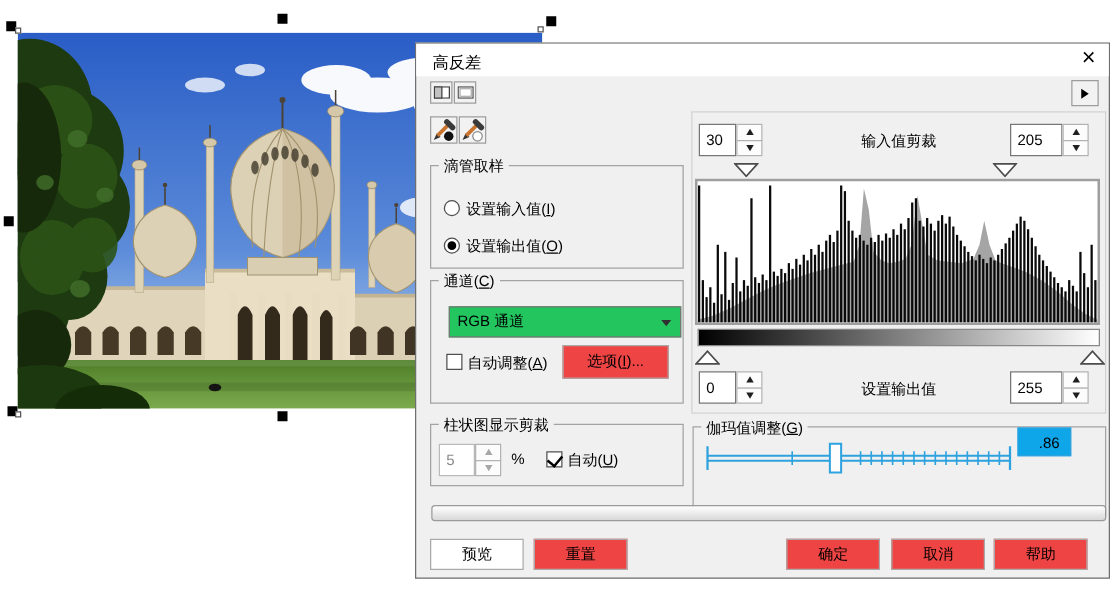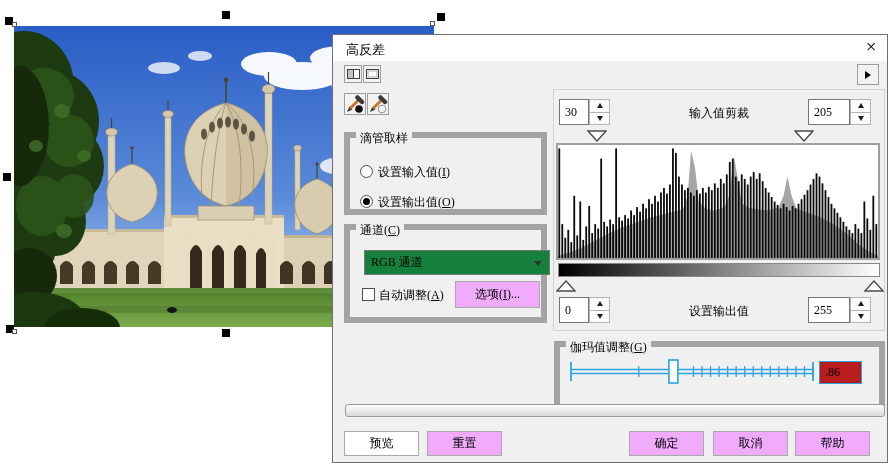--- a/index.html
+++ b/index.html
@@ -1,48 +1,48 @@
 <!DOCTYPE html>
 <html><head>
 <meta charset="utf-8">
 <style>
   html,body{margin:0;padding:0;background:#fff;}
   #canvas{position:relative;width:894px;height:472px;background:#fff;overflow:hidden;
-          font-family:Liberation Serif, serif;font-size:12px;color:#000;}
+          font-family:Liberation Sans, sans-serif;font-size:12px;color:#000;}
   
   #photo{position:absolute;left:14px;top:26px;width:420px;height:301px;overflow:hidden;}
   .handle{position:absolute;width:8px;height:8px;background:#000;}
   .node{position:absolute;width:5px;height:5px;background:#fff;border:1px solid #555;box-sizing:border-box;}
   
   #dialog{position:absolute;left:332px;top:34px;width:554px;height:427px;background:#f0f0f0;
           border:1px solid #6f6f6f;box-sizing:content-box;}
   #titlebar{position:absolute;left:0;top:0;width:100%;height:26px;background:#fff;}
   #title{position:absolute;left:13px;top:6px;font-size:13px;}
   #close{position:absolute;right:6px;top:1px;width:20px;height:22px;text-align:center;
          font-size:19px;line-height:22px;cursor:pointer;}
   .tbtn{position:absolute;width:18px;height:18px;background:#f2f2f2;border:1px solid #9d9d9d;
         box-sizing:border-box;display:flex;align-items:center;justify-content:center;}
   .ebtn{position:absolute;width:22px;height:22px;background:#f2f2f2;border:1px solid #9d9d9d;
         box-sizing:border-box;}
-  .grp{position:absolute;border:6px solid #a3a3a3;box-sizing:border-box;}
+  .grp{position:absolute;border:1px solid #a3a3a3;box-sizing:border-box;}
   .grplabel{position:absolute;top:-8px;left:6px;background:#f0f0f0;padding:0 4px;white-space:nowrap;}
   .mn{text-decoration:underline;}
   .lbl{position:absolute;white-space:nowrap;}
   .radio{position:absolute;width:13px;height:13px;border:1px solid #4f4f4f;border-radius:50%;
          background:#fff;box-sizing:border-box;}
   .radio.sel::after{content:"";position:absolute;left:2px;top:2px;width:7px;height:7px;
          border-radius:50%;background:#000;}
   .check{position:absolute;width:13px;height:13px;border:1px solid #4f4f4f;background:#fff;box-sizing:border-box;}
   .check.on::after{content:"";position:absolute;left:2px;top:0px;width:6px;height:9px;
          border:solid #000;border-width:0 2px 2px 0;transform:rotate(40deg);}
-  .dropdown{position:absolute;background:#15803d;border:1px solid #767676;box-sizing:border-box;
+  .dropdown{position:absolute;background:#22c55e;border:1px solid #767676;box-sizing:border-box;
             display:flex;align-items:center;padding-left:6px;}
   .ddarrow{position:absolute;right:7px;top:10px;width:0;height:0;
            border-left:4px solid transparent;border-right:4px solid transparent;border-top:5px solid #303030;}
-  .btn{position:absolute;width:75px;height:25px;background:#f0abfc;border:1px solid #a9a9a9;
+  .btn{position:absolute;width:75px;height:25px;background:#ef4444;border:1px solid #a9a9a9;
        box-sizing:border-box;display:flex;align-items:center;justify-content:center;cursor:pointer;}
   .btn.lit{background:#fff;}
   .numbox{position:absolute;height:26px;background:#fff;border:1px solid #767676;box-sizing:border-box;
           display:flex;align-items:center;padding-left:5px;}
   .numbox.dis{border-color:#b9b9b9;color:#8b8b8b;}
   .spincol{position:absolute;width:21px;height:26px;display:flex;flex-direction:column;box-sizing:border-box;}
   .spinbtn{flex:1;background:#fcfcfc;border:1px solid #b2b2b2;box-sizing:border-box;
            display:flex;align-items:center;justify-content:center;cursor:pointer;}
   .spinbtn+.spinbtn{margin-top:-1px;}
   .tri-up{width:0;height:0;border-left:3.5px solid transparent;border-right:3.5px solid transparent;
@@ -52,22 +52,22 @@
   .dis .tri-up{border-bottom-color:#a6a6a6;}
   .dis .tri-dn{border-top-color:#a6a6a6;}
   #histpanel{position:absolute;left:220px;top:54px;width:332px;height:242px;border:1px solid #d2d2d2;box-sizing:border-box;}
   #histbox{position:absolute;left:2px;top:53px;width:324px;height:117px;background:#fff;
            border:2px solid #9e9e9e;box-sizing:border-box;}
   #gradientbar{position:absolute;left:4px;top:173px;width:322px;height:14px;border:1px solid #888;
                box-sizing:border-box;background:linear-gradient(to right,#000,#fff);}
   .marker{position:absolute;width:20px;height:12px;}
   #progress{position:absolute;left:12px;top:369px;width:540px;height:13px;border:1px solid #9a9a9a;
             border-radius:3px;background:linear-gradient(#ffffff,#d8d8d8);box-sizing:border-box;}
-  #gammabox{position:absolute;left:259px;top:14px;width:43px;height:23px;background:#b91c1c;
-            border:1px solid #2da2de;box-sizing:border-box;display:flex;align-items:center;padding-left:5px;}
+  #gammabox{position:absolute;left:259px;top:0;width:43px;height:23px;background:#0ea5e9;
+            border:1px solid #2da2de;box-sizing:border-box;display:flex;align-items:center;padding-left:16px;}
   .flyarrow{width:0;height:0;border-top:4px solid transparent;border-bottom:4px solid transparent;
             border-left:6px solid #000;}
 </style>
 </head>
 <body>
 
 <div id="canvas">
 
   <div id="photo">
     <svg width="420" height="301" viewBox="0 0 420 301">
@@ -288,20 +288,35 @@
         <span>RGB 通道</span>
         <span class="ddarrow"></span>
       </div>
       <div class="check" style="left:12px;top:58px;"></div>
       <span class="lbl" style="left:29px;top:57px;"><span>自动调整(</span><span class="mn">A</span><span>)</span></span>
       <div class="btn" style="left:105px;top:51px;width:85px;height:27px;">
           <span><span>选项(</span><span class="mn">I</span><span>)...</span></span>
         </div>
     </div>
 
+    <div class="grp" style="left:11px;top:304px;width:203px;height:50px;">
+      <span class="grplabel">柱状图显示剪裁</span>
+      <div class="numbox dis" style="left:6px;top:15px;width:29px;">5</div>
+      <div class="spincol dis" style="left:35px;top:15px;">
+        <div class="spinbtn">
+            <i class="tri-up"></i>
+          </div>
+        <div class="spinbtn">
+            <i class="tri-dn"></i>
+          </div>
+      </div>
+      <span class="lbl" style="left:64px;top:20px;">%</span>
+      <div class="check on" style="left:92px;top:21px;"></div>
+      <span class="lbl" style="left:109px;top:20px;"><span>自动(</span><span class="mn">U</span><span>)</span></span>
+    </div>
 
     <div id="histpanel">
       <div class="numbox" style="left:5px;top:9px;width:30px;">30</div>
       <div class="spincol" style="left:35px;top:9px;">
         <div class="spinbtn">
             <i class="tri-up"></i>
           </div>
         <div class="spinbtn">
             <i class="tri-dn"></i>
           </div>

